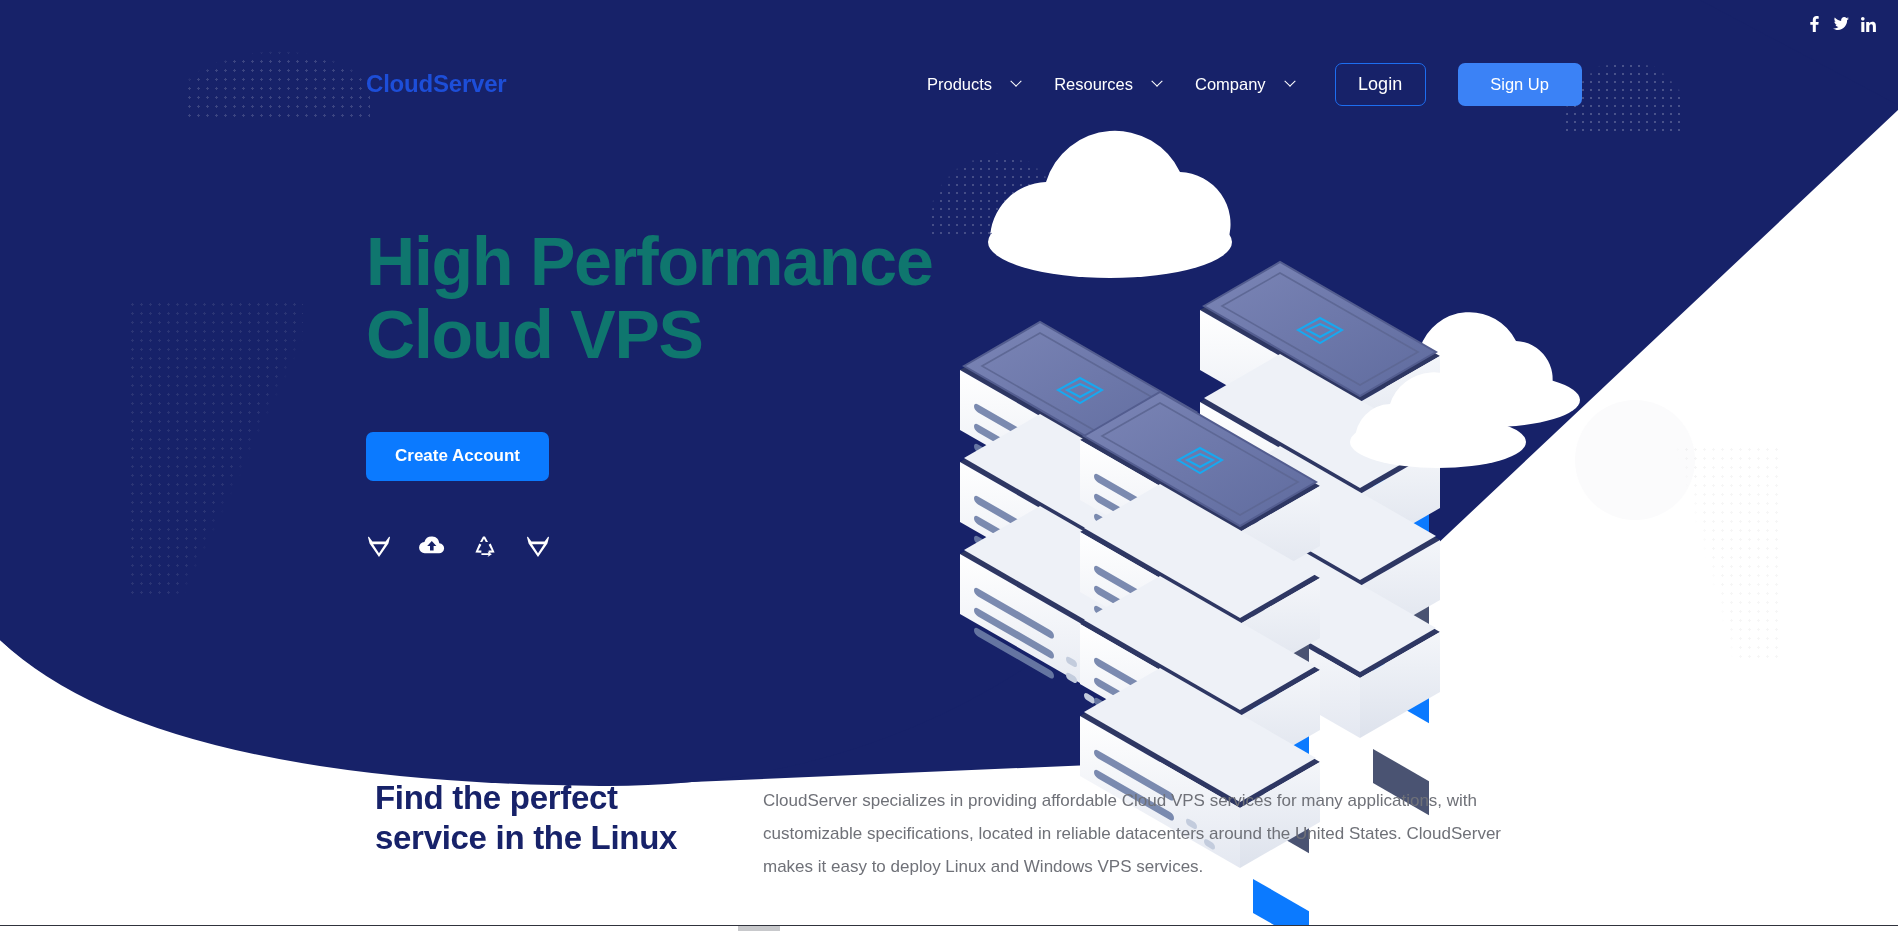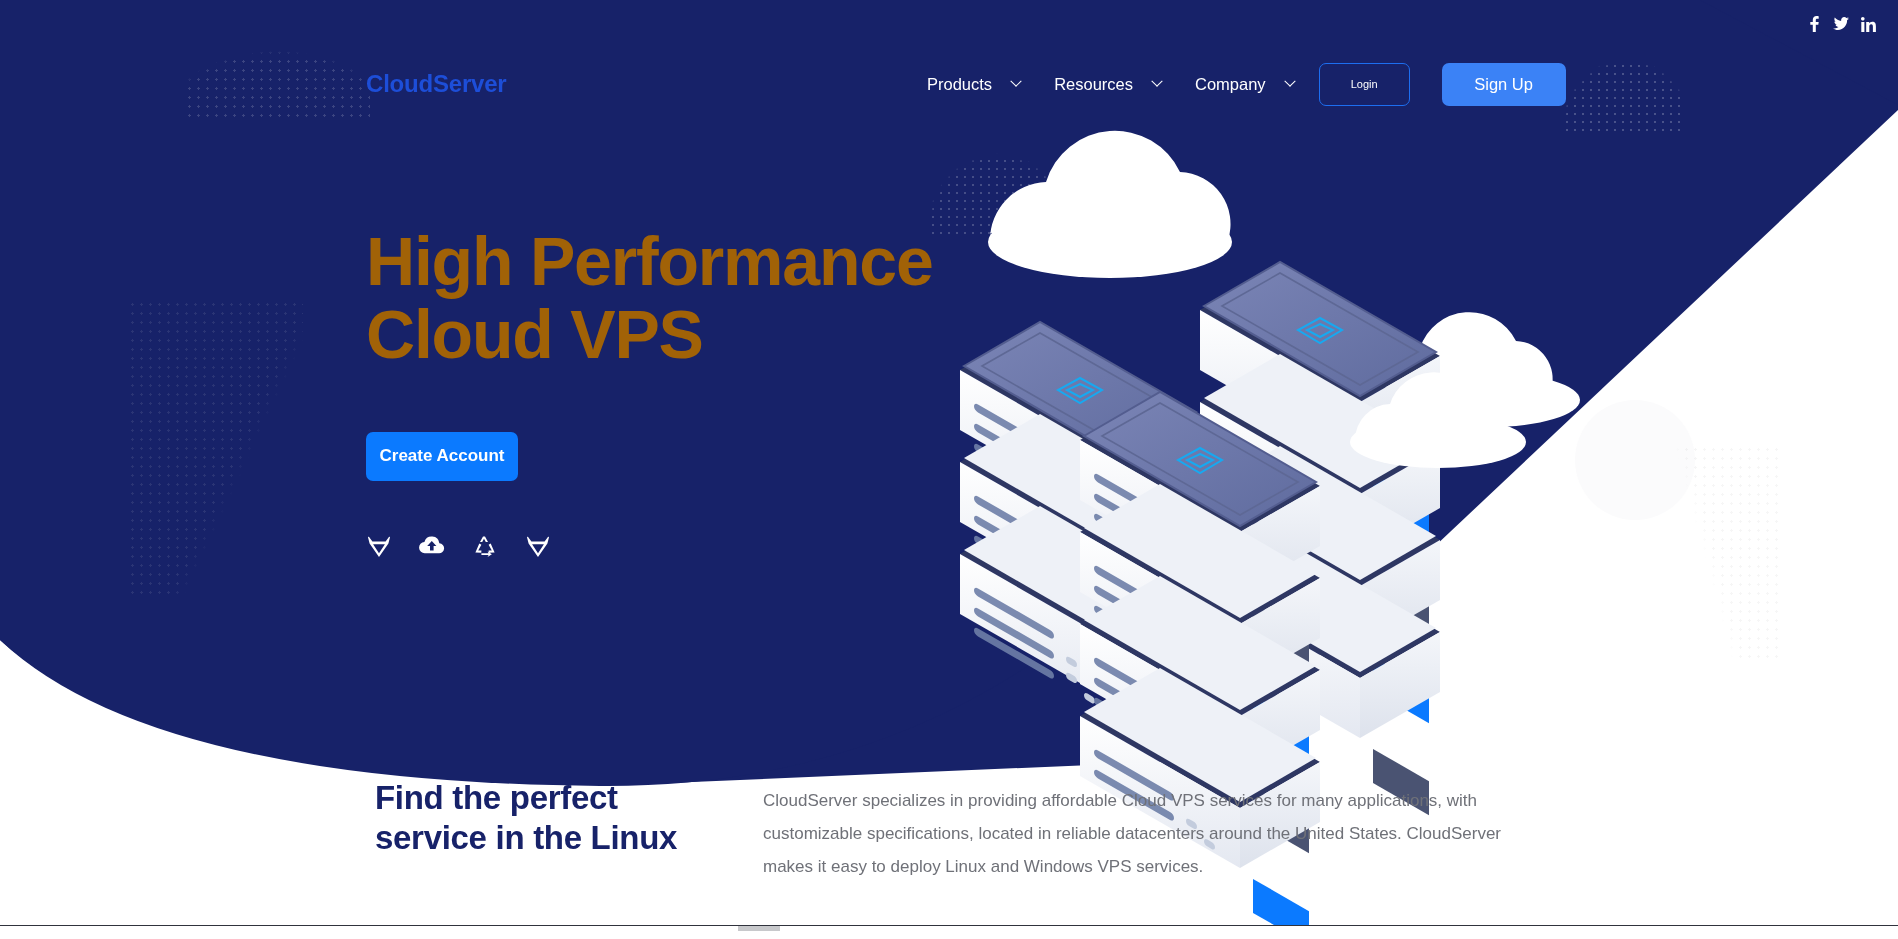--- a/index.html
+++ b/index.html
@@ -145,29 +145,29 @@
     white-space: nowrap;
   }
   .caret {
     display: inline-block;
     width: 8px; height: 8px;
     border-right: 1.6px solid #ffffff;
     border-bottom: 1.6px solid #ffffff;
     transform: rotate(45deg) translate(-2px,-2px);
   }
   .btn-login {
-    margin-left: 8px;
+    margin-left: 24px;
     display: flex;
     align-items: center;
     justify-content: center;
     width: 91px; height: 43px;
     border: 1.6px solid #1d6ef0;
     border-radius: 7px;
     color: #ffffff;
-    font-size: 11px;
+    font-size: 18px;
     background: transparent;
     cursor: pointer;
     font-family: inherit;
   }
   .btn-signup {
     margin-left: 32px;
     display: flex;
     align-items: center;
     justify-content: center;
     width: 124px; height: 43px;
@@ -184,30 +184,30 @@
   .hero-content {
     position: absolute;
     left: 366px; top: 225px;
     z-index: 30;
     width: 680px;
   }
   .hero-title {
     font-size: 68px;
     line-height: 1.08;
     font-weight: bold;
-    color: #a16207;
+    color: #0f766e;
     letter-spacing: -1.2px;
     white-space: pre-line;
   }
   .btn-create {
     margin-top: 60px;
     display: flex;
     align-items: center;
     justify-content: center;
-    width: 152px; height: 49px;
+    width: 183px; height: 49px;
     border: none;
     border-radius: 7px;
     background: #0b7aff;
     color: #ffffff;
     font-size: 17px;
     font-weight: bold;
     cursor: pointer;
     font-family: inherit;
   }
   .os-logos {

